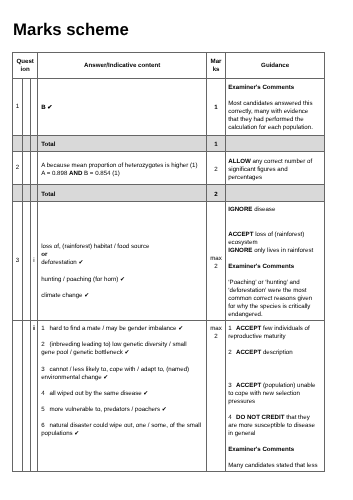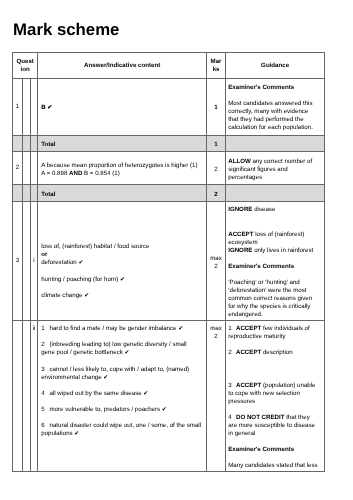--- a/index.html
+++ b/index.html
@@ -22,21 +22,21 @@
   b{font-weight:bold;}
   p{margin:0;padding:0;}
   .sp{height:8.05px;}
   .numtab{display:inline-block;width:8.3px;}
   .numtab.g{width:7.8px;}
 </style>
 </head>
 <body>
 
 <div class="page">
-  <div class="title">Mark scheme</div>
+  <div class="title">Marks scheme</div>
   <table class="ms">
     <colgroup>
       <col style="width:10px">
         <col style="width:7.6px">
         <col style="width:7.8px">
       <col style="width:168.5px">
         <col style="width:19.3px">
         <col style="width:98.8px">
     </colgroup>
     <tbody>

